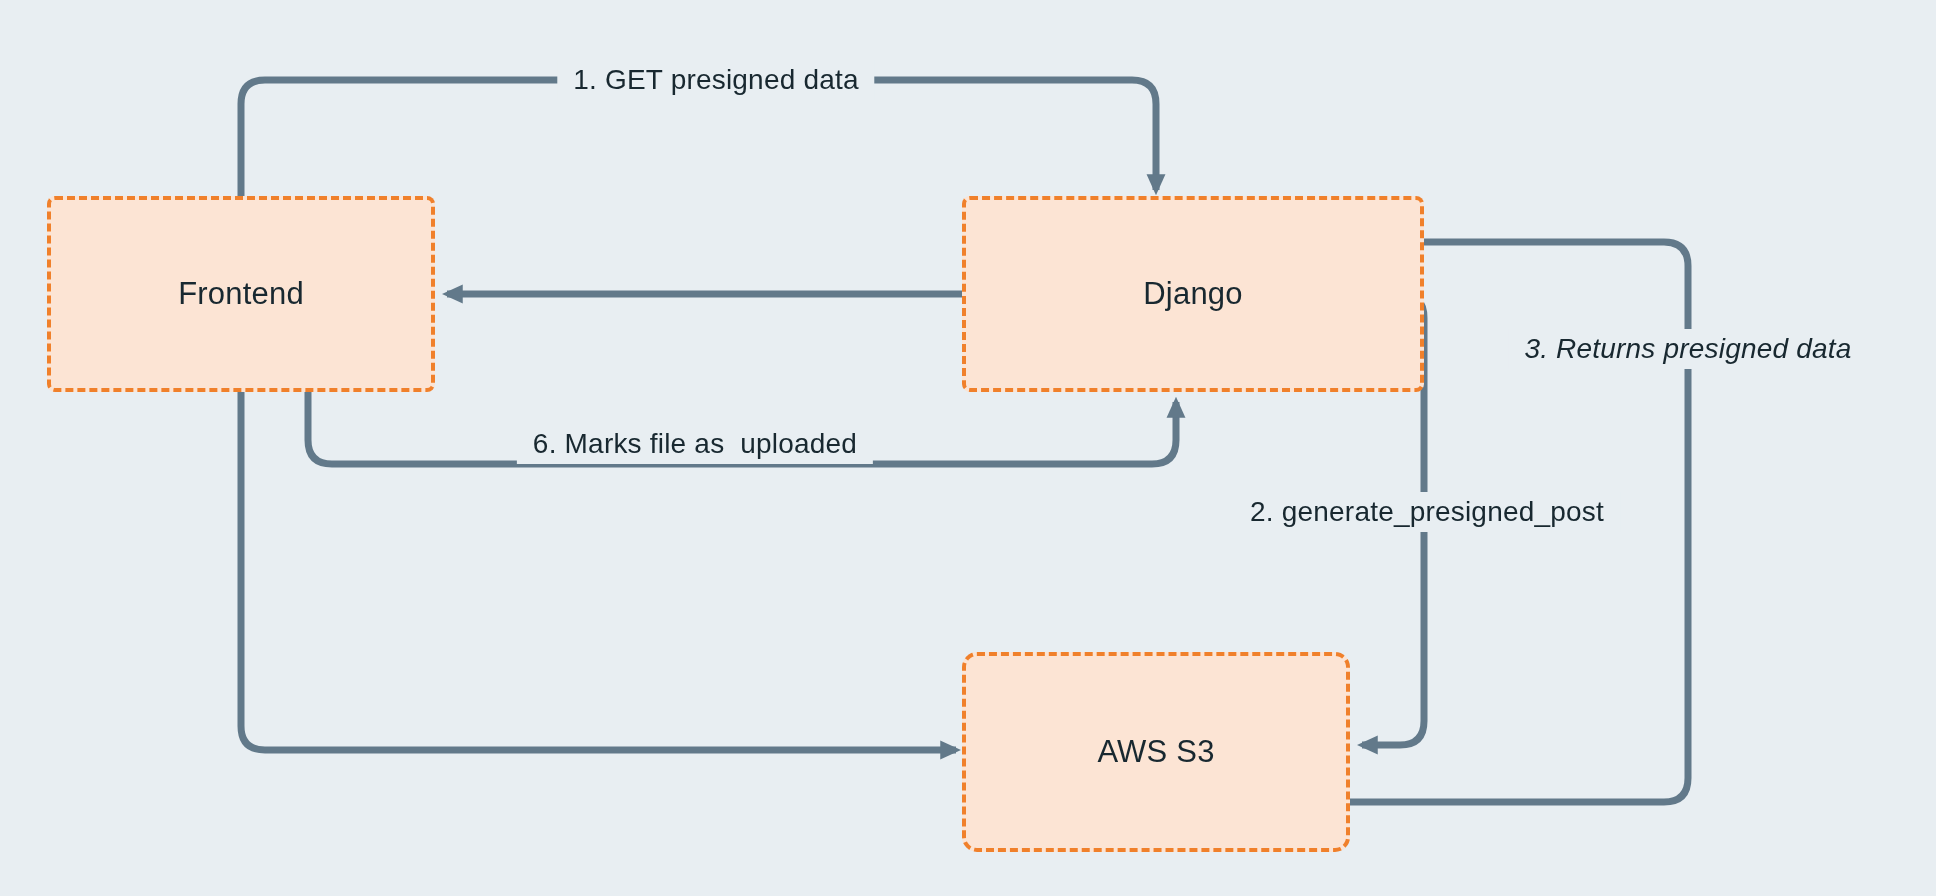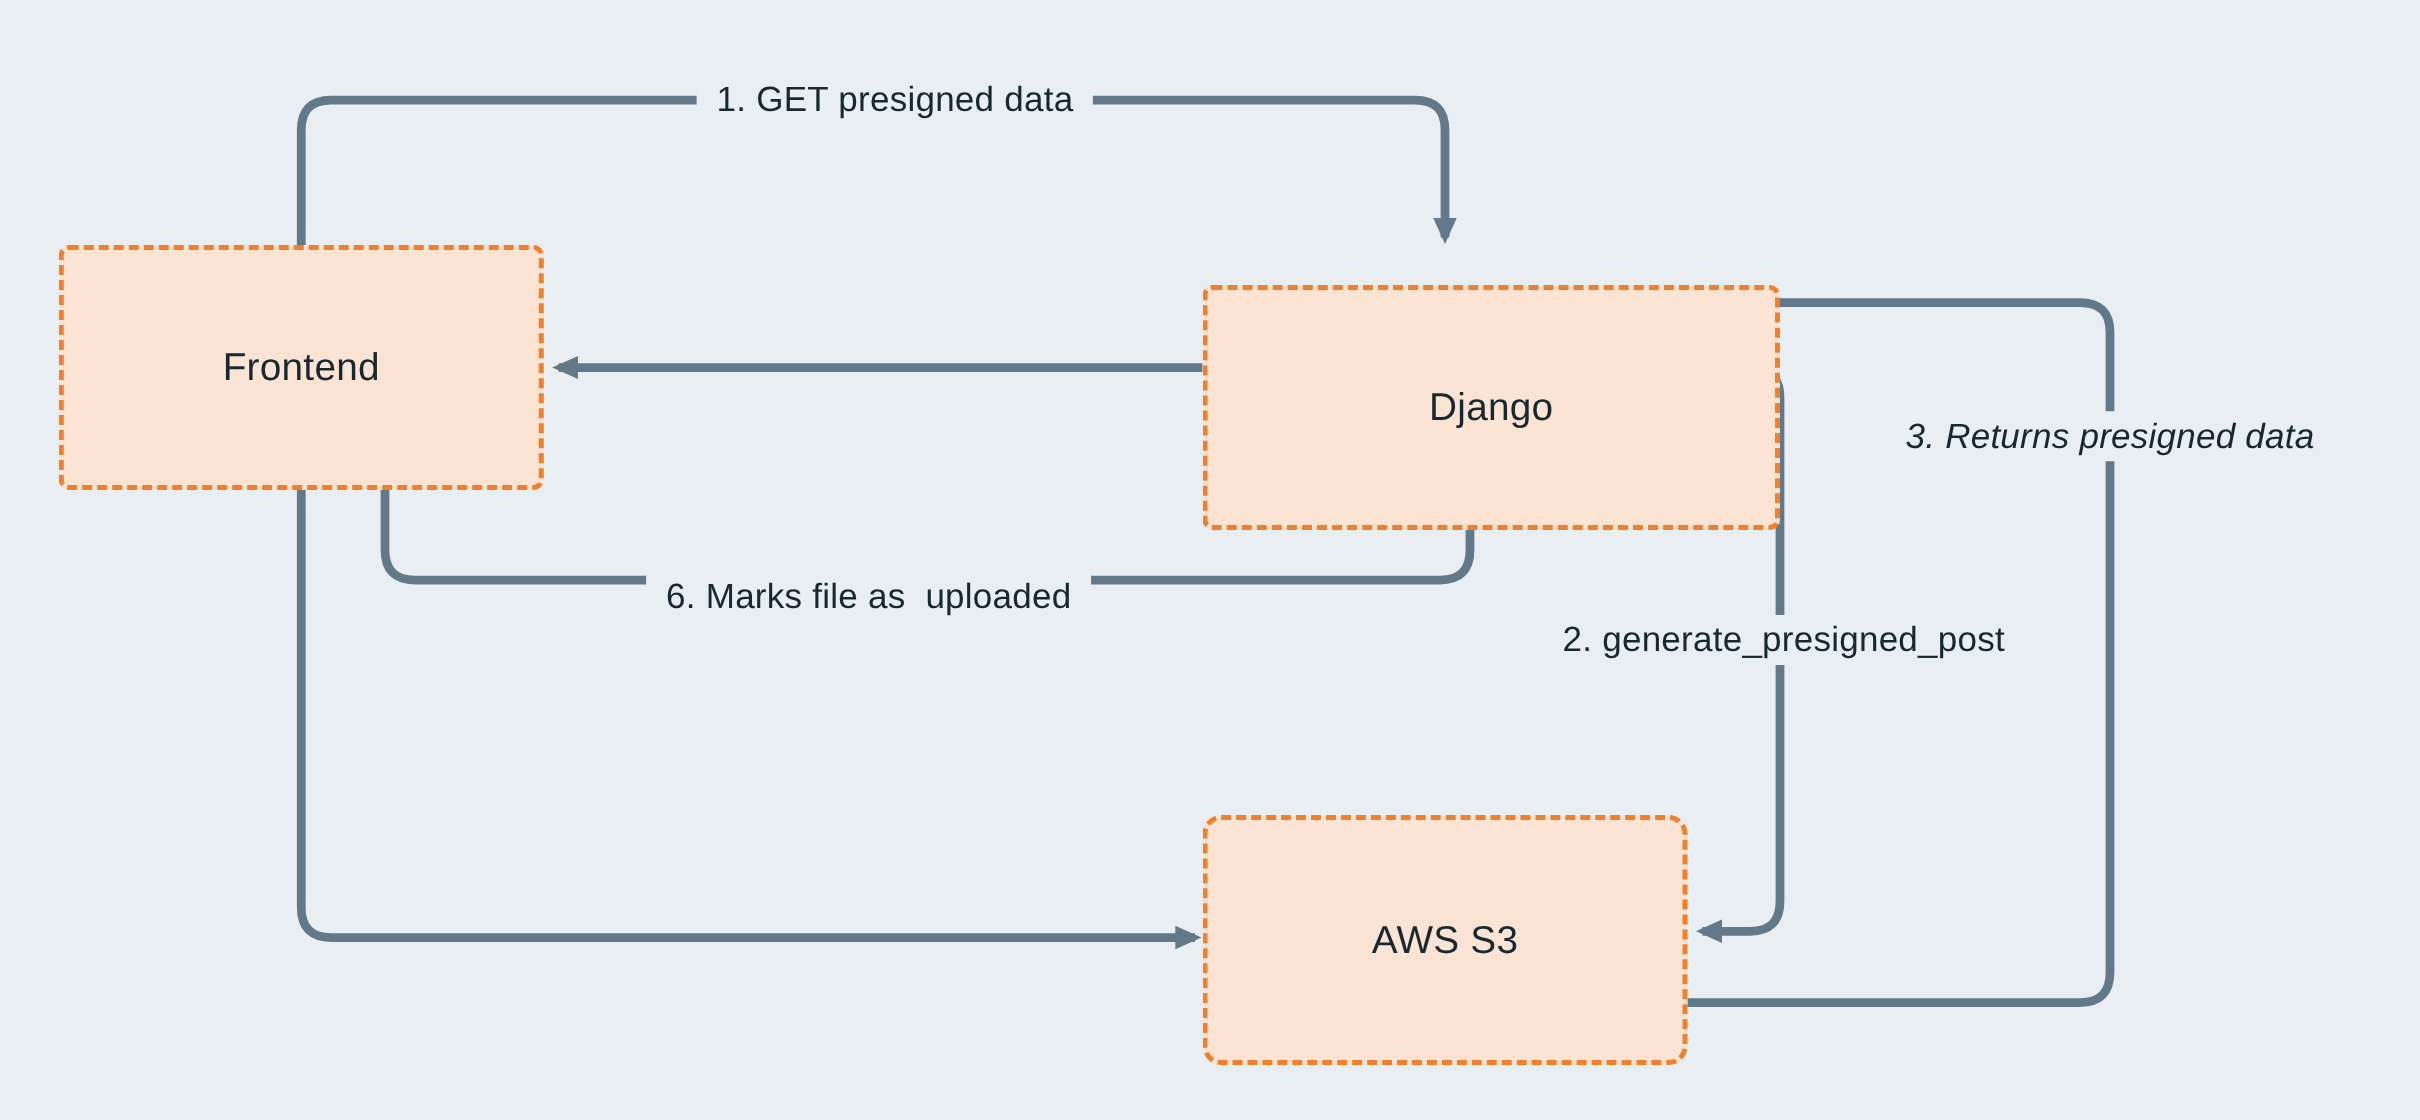--- a/index.html
+++ b/index.html
@@ -36,40 +36,40 @@
     border-radius: 8px;
     display: flex;
     align-items: center;
     justify-content: center;
     color: #182830;
     font-size: 31px;
     font-weight: 400;
     letter-spacing: 0.2px;
   }
   .node-frontend { left: 47px;  top: 196px; width: 388px; height: 196px; }
-  .node-django   { left: 962px; top: 196px; width: 462px; height: 196px; margin-top: 32px; }
+  .node-django   { left: 962px; top: 196px; width: 462px; height: 196px; }
   .node-aws-s3   { left: 962px; top: 652px; width: 388px; height: 200px; border-radius: 15px; }
 
   .edge-label {
     position: absolute;
     transform: translate(-50%, -50%);
     background: #e8eef2;
     padding: 4px 16px;
     color: #182830;
     font-size: 28px;
     font-weight: 500;
     white-space: pre;
     letter-spacing: 0.2px;
   }
   .el-1 { left: 716px;  top: 80px;  }
   .el-2 { left: 1427px; top: 512px; }
   .el-3 { left: 1688px; top: 349px; font-style: italic; }
   .el-4 { left: 716px;  top: 294px; }
   .el-5 { left: 645px;  top: 750px; }
-  .el-6 { left: 695px;  top: 477px; }
+  .el-6 { left: 695px;  top: 444px; }
 </style>
 </head>
 <body>
 
 <div class="canvas">
 
   <svg class="edges-svg" viewBox="0 0 1936 896" aria-hidden="true">
     <defs>
       <marker id="ah" viewBox="0 0 10 10" refX="7.5" refY="5" markerWidth="3" markerHeight="3" orient="auto-start-reverse">
         <path d="M 0 0.5 L 10 5 L 0 9.5 Z" fill="#62798a"></path>

